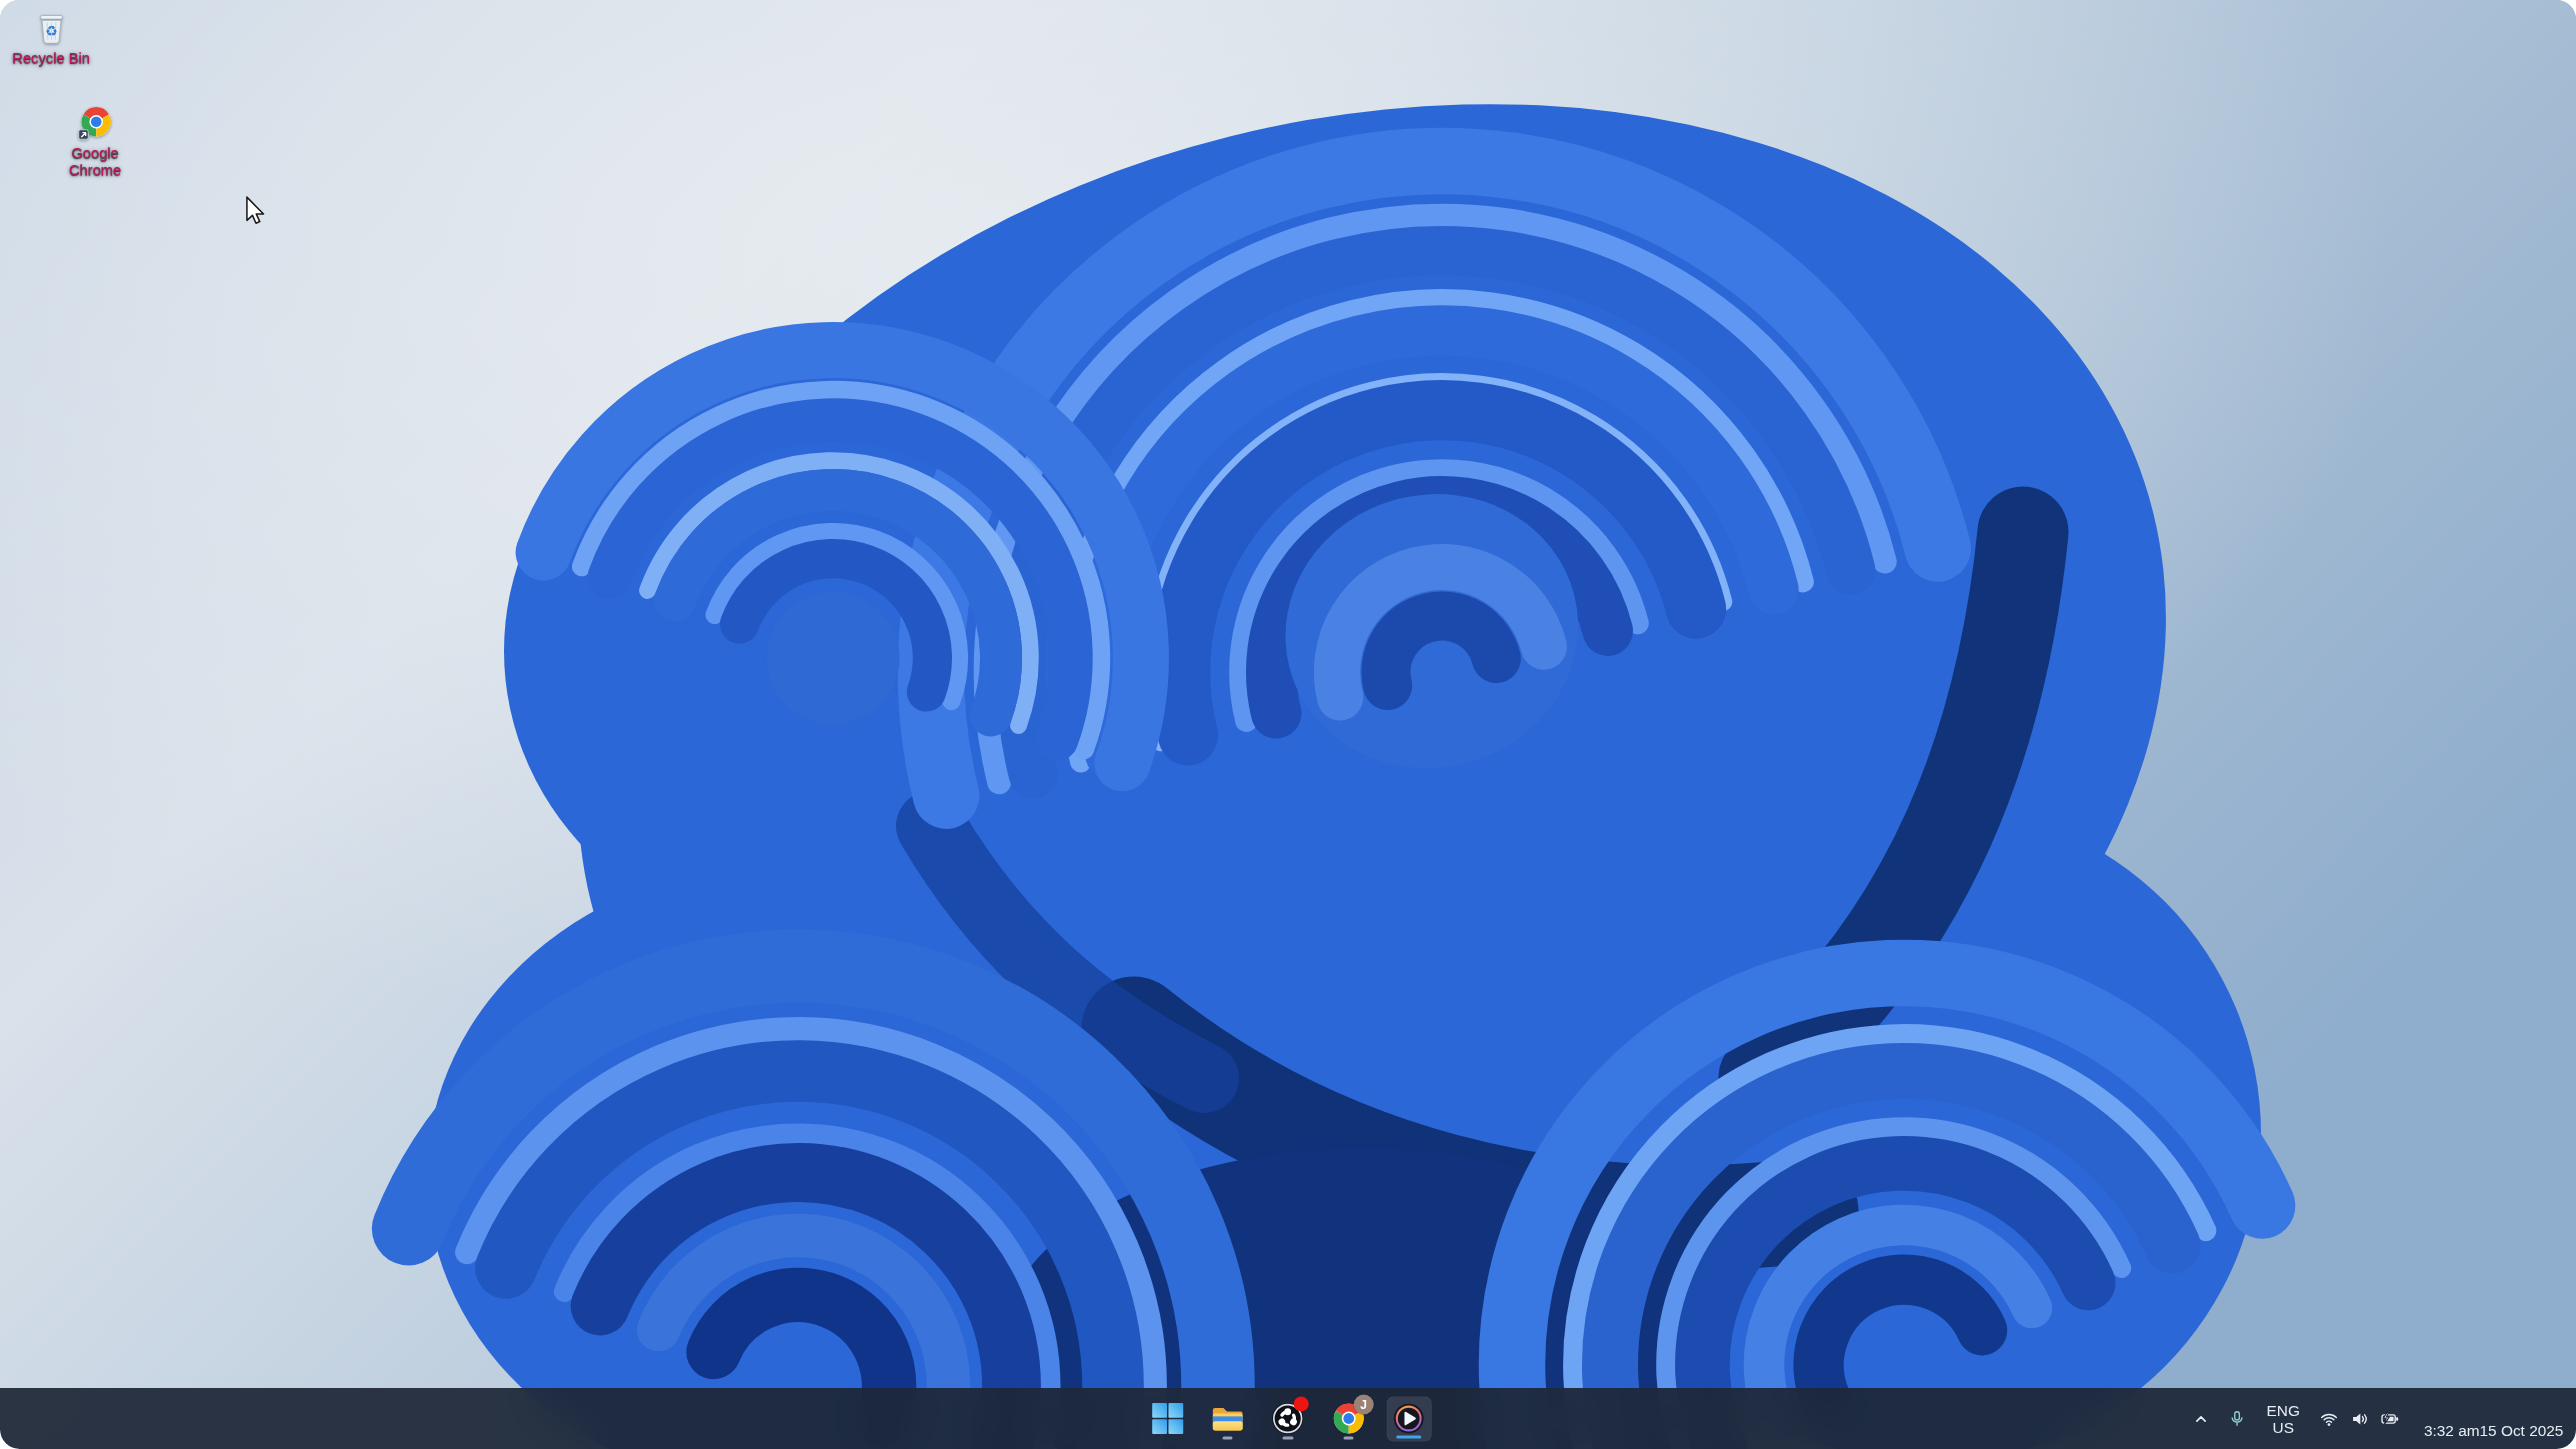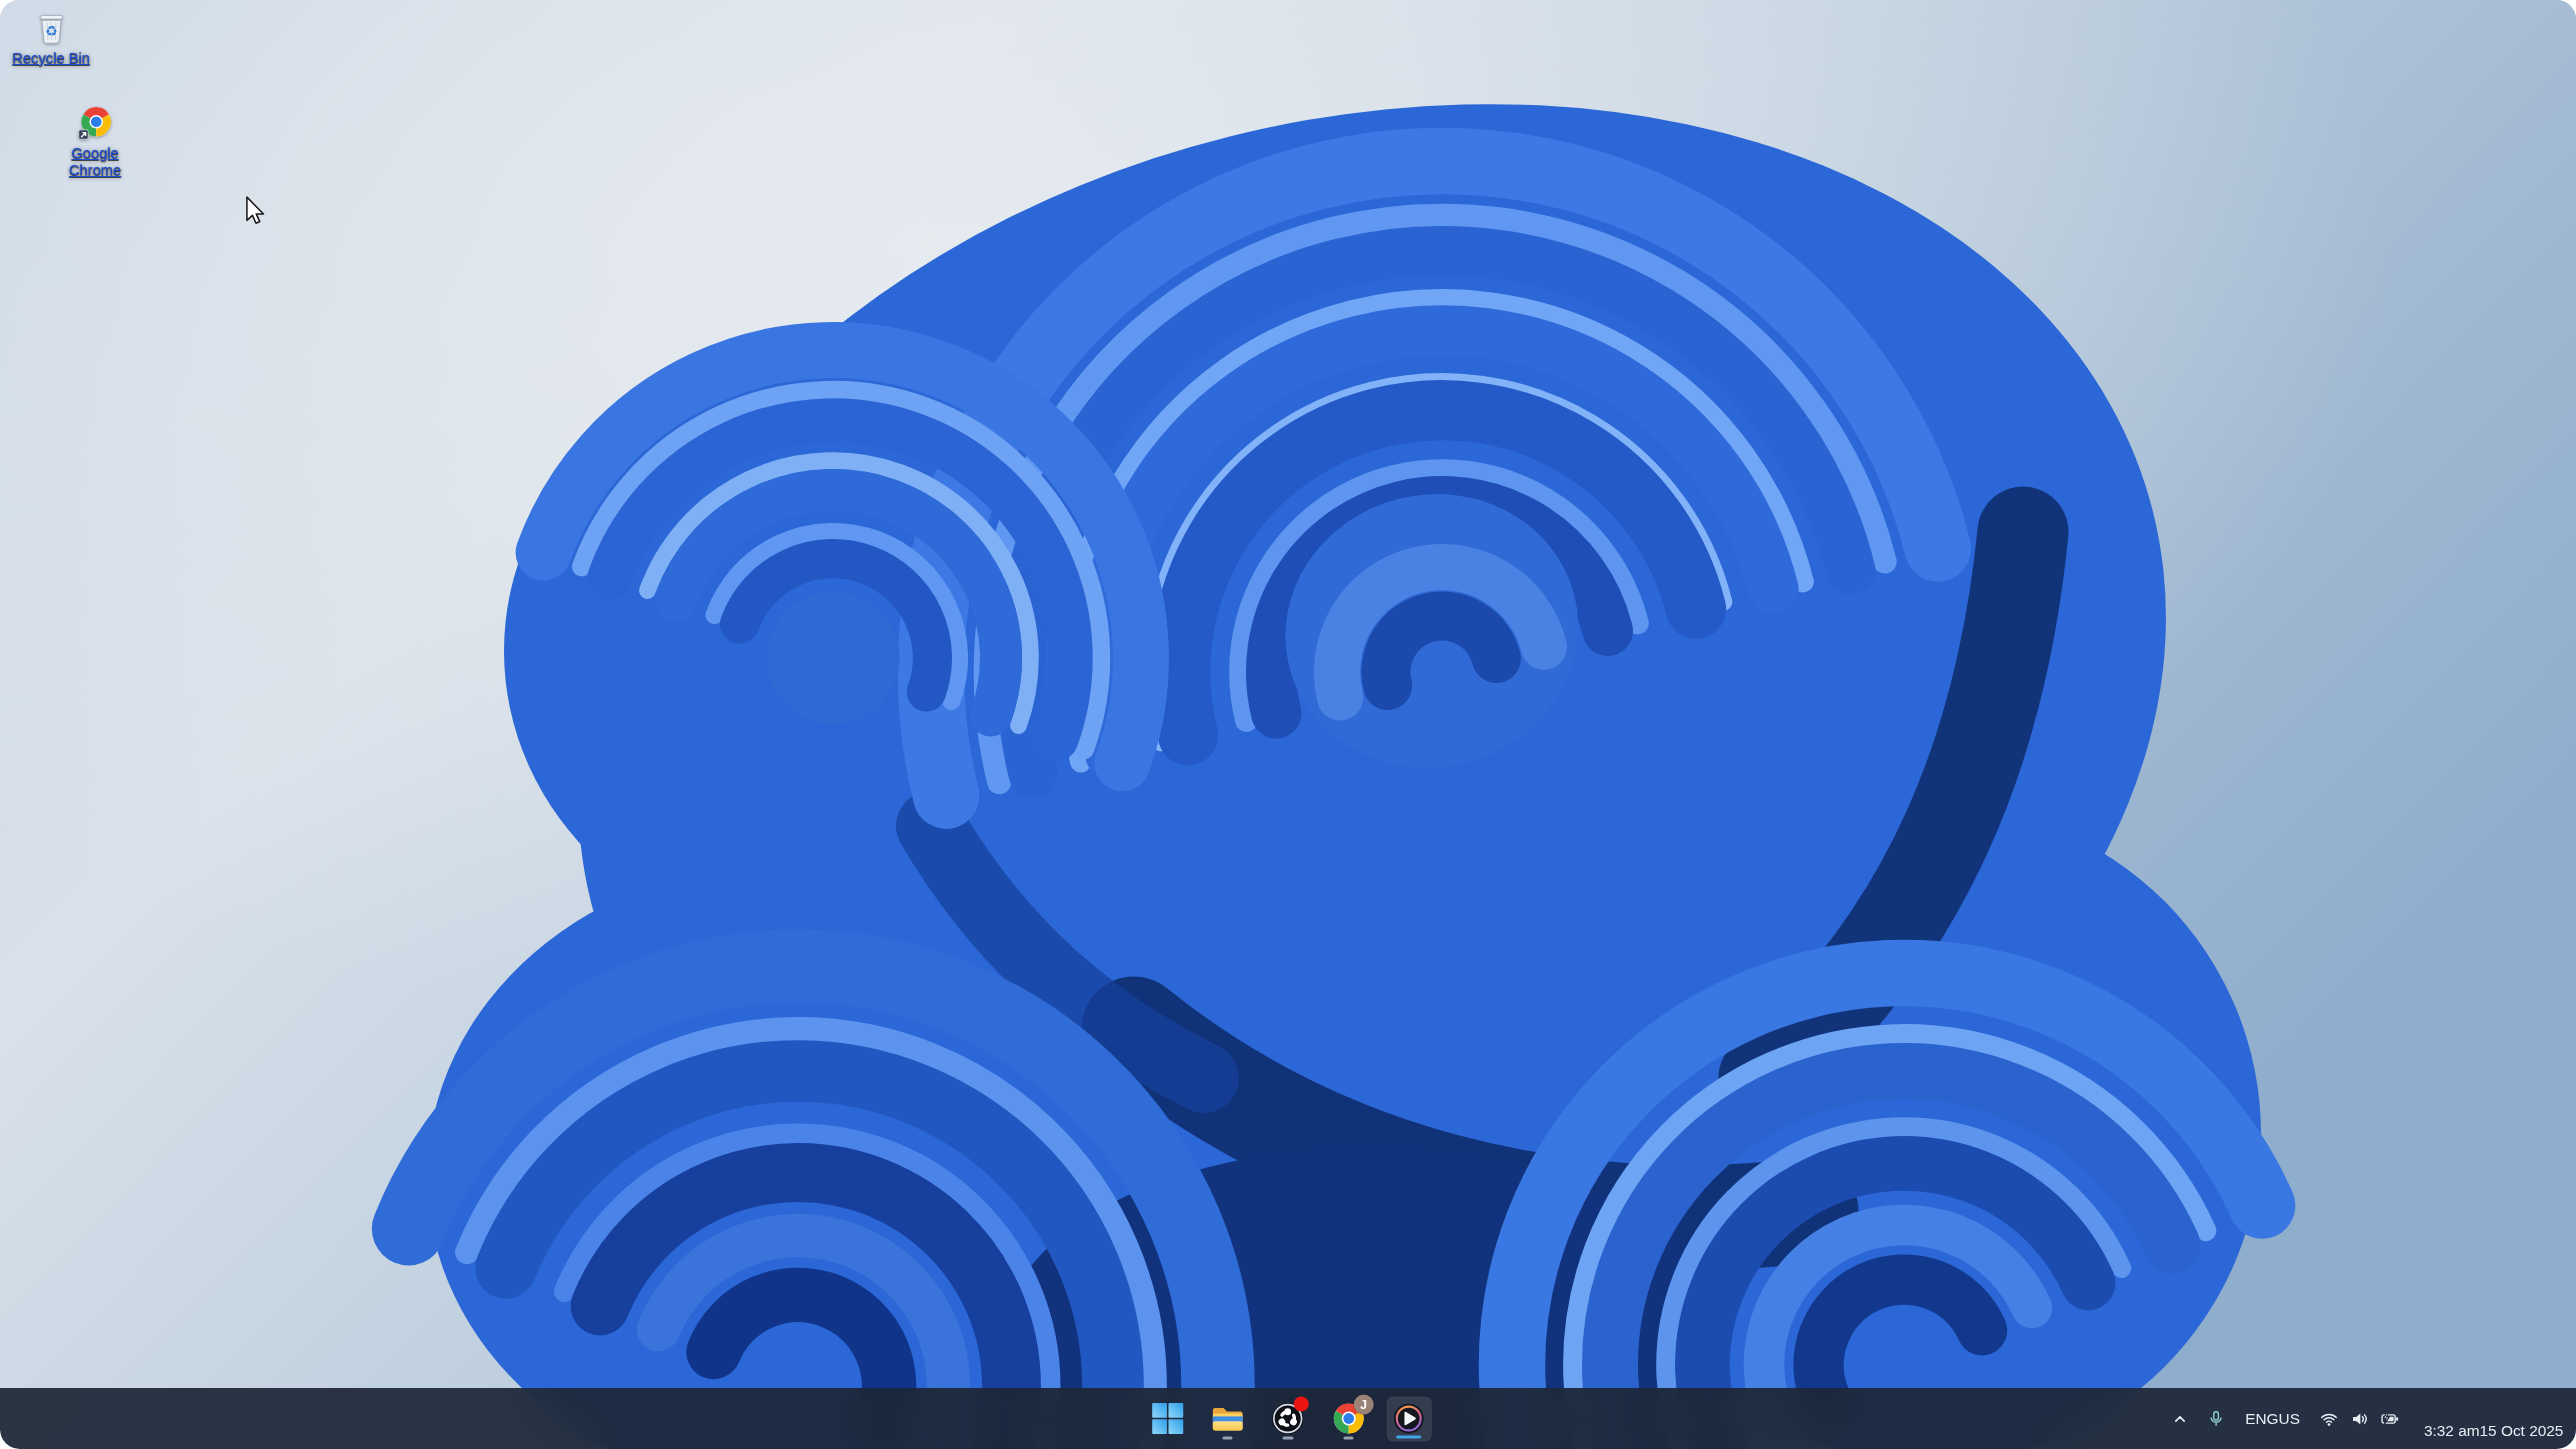--- a/index.html
+++ b/index.html
@@ -5,22 +5,22 @@
   html,body{margin:0;padding:0;background:#ffffff;width:2576px;height:1449px;overflow:hidden;}
   .screen{position:relative;width:2576px;height:1449px;border-radius:19.6px;overflow:hidden;
           background:#b9c9da;font-family:"Liberation Sans",sans-serif;}
   .wallpaper{position:absolute;inset:0;width:100%;height:100%;display:block;}
 
   
   .desktop-icon{position:absolute;width:105px;display:flex;flex-direction:column;align-items:center;gap:4.9px;}
   .di-recycle{left:-1.4px;top:9.8px;}
   .di-chrome{left:-1.4px;top:105px;margin-left:44px;}
   .di-art{width:35px;height:35px;filter:drop-shadow(0 1.4px 1.4px rgba(0,0,0,.35));}
-  .di-label{font-size:14.7px;line-height:17px;color:#1d4ed8;text-align:center;max-width:90px;
-            text-shadow:0 0.7px 1.4px rgba(0,0,0,.9),0 0.7px 4.2px rgba(0,0,0,.55);text-decoration:underline;}
+  .di-label{font-size:14.7px;line-height:17px;color:#be185d;text-align:center;max-width:90px;
+            text-shadow:0 0.7px 1.4px rgba(0,0,0,.9),0 0.7px 4.2px rgba(0,0,0,.55);}
 
   
   .cursor{position:absolute;left:244px;top:196px;width:28px;height:31px;}
 
   
   .taskbar{position:absolute;left:0;right:0;bottom:0;height:61px;
            background:rgba(29,39,55,.93);backdrop-filter:blur(17px);}
   .tb-center{position:absolute;left:50%;top:50%;transform:translate(-50%,-50%);display:flex;gap:15.4px;}
   button{background:transparent;border:none;padding:0;margin:0;color:inherit;font-family:inherit;cursor:default;}
   .task-btn{position:relative;width:45px;height:45px;border-radius:7px;
@@ -31,21 +31,21 @@
   .task-btn.active{background:rgba(255,255,255,.10);box-shadow:inset 0 0 0 0.7px rgba(255,255,255,.06);}
   .task-btn.active .underline{width:25px;background:#42a5e8;bottom:2.1px;}
   .notif-dot{position:absolute;top:0.7px;right:2.1px;width:14.7px;height:14.7px;border-radius:50%;background:#ee1410;}
   .profile-badge{position:absolute;top:-1.4px;right:-2.8px;width:20px;height:20px;border-radius:50%;
             background:#9a8376;color:#fff;font-size:12px;font-weight:700;line-height:20px;text-align:center;
             box-shadow:0 0 0 0.7px rgba(0,0,0,.12);}
 
   .tb-tray{position:absolute;right:9.8px;top:0;height:100%;display:flex;align-items:center;gap:2.8px;color:#e8edf3;}
   .tray-btn{display:flex;align-items:center;justify-content:center;height:43px;padding:0 7.7px;border-radius:5.6px;}
   .tray-btn svg{width:18px;height:18px;display:block;}
-  .tray-lang{flex-direction:row;font-size:15.4px;line-height:17px;padding:0 9.8px;}
+  .tray-lang{flex-direction:column;font-size:15.4px;line-height:17px;padding:0 9.8px;}
   .tray-group{gap:12.6px;}
   .tray-clock{flex-direction:row;align-items:flex-end;font-size:15.4px;line-height:19px;padding-left:14px;padding-right:2.8px;}
 </style>
 </head>
 <body>
 
 <svg width="0" height="0" style="position:absolute" aria-hidden="true">
   <defs>
     <linearGradient id="startGrad" x1="0" y1="1" x2="1" y2="0">
       <stop offset="0" stop-color="#8fd8fa"></stop>

